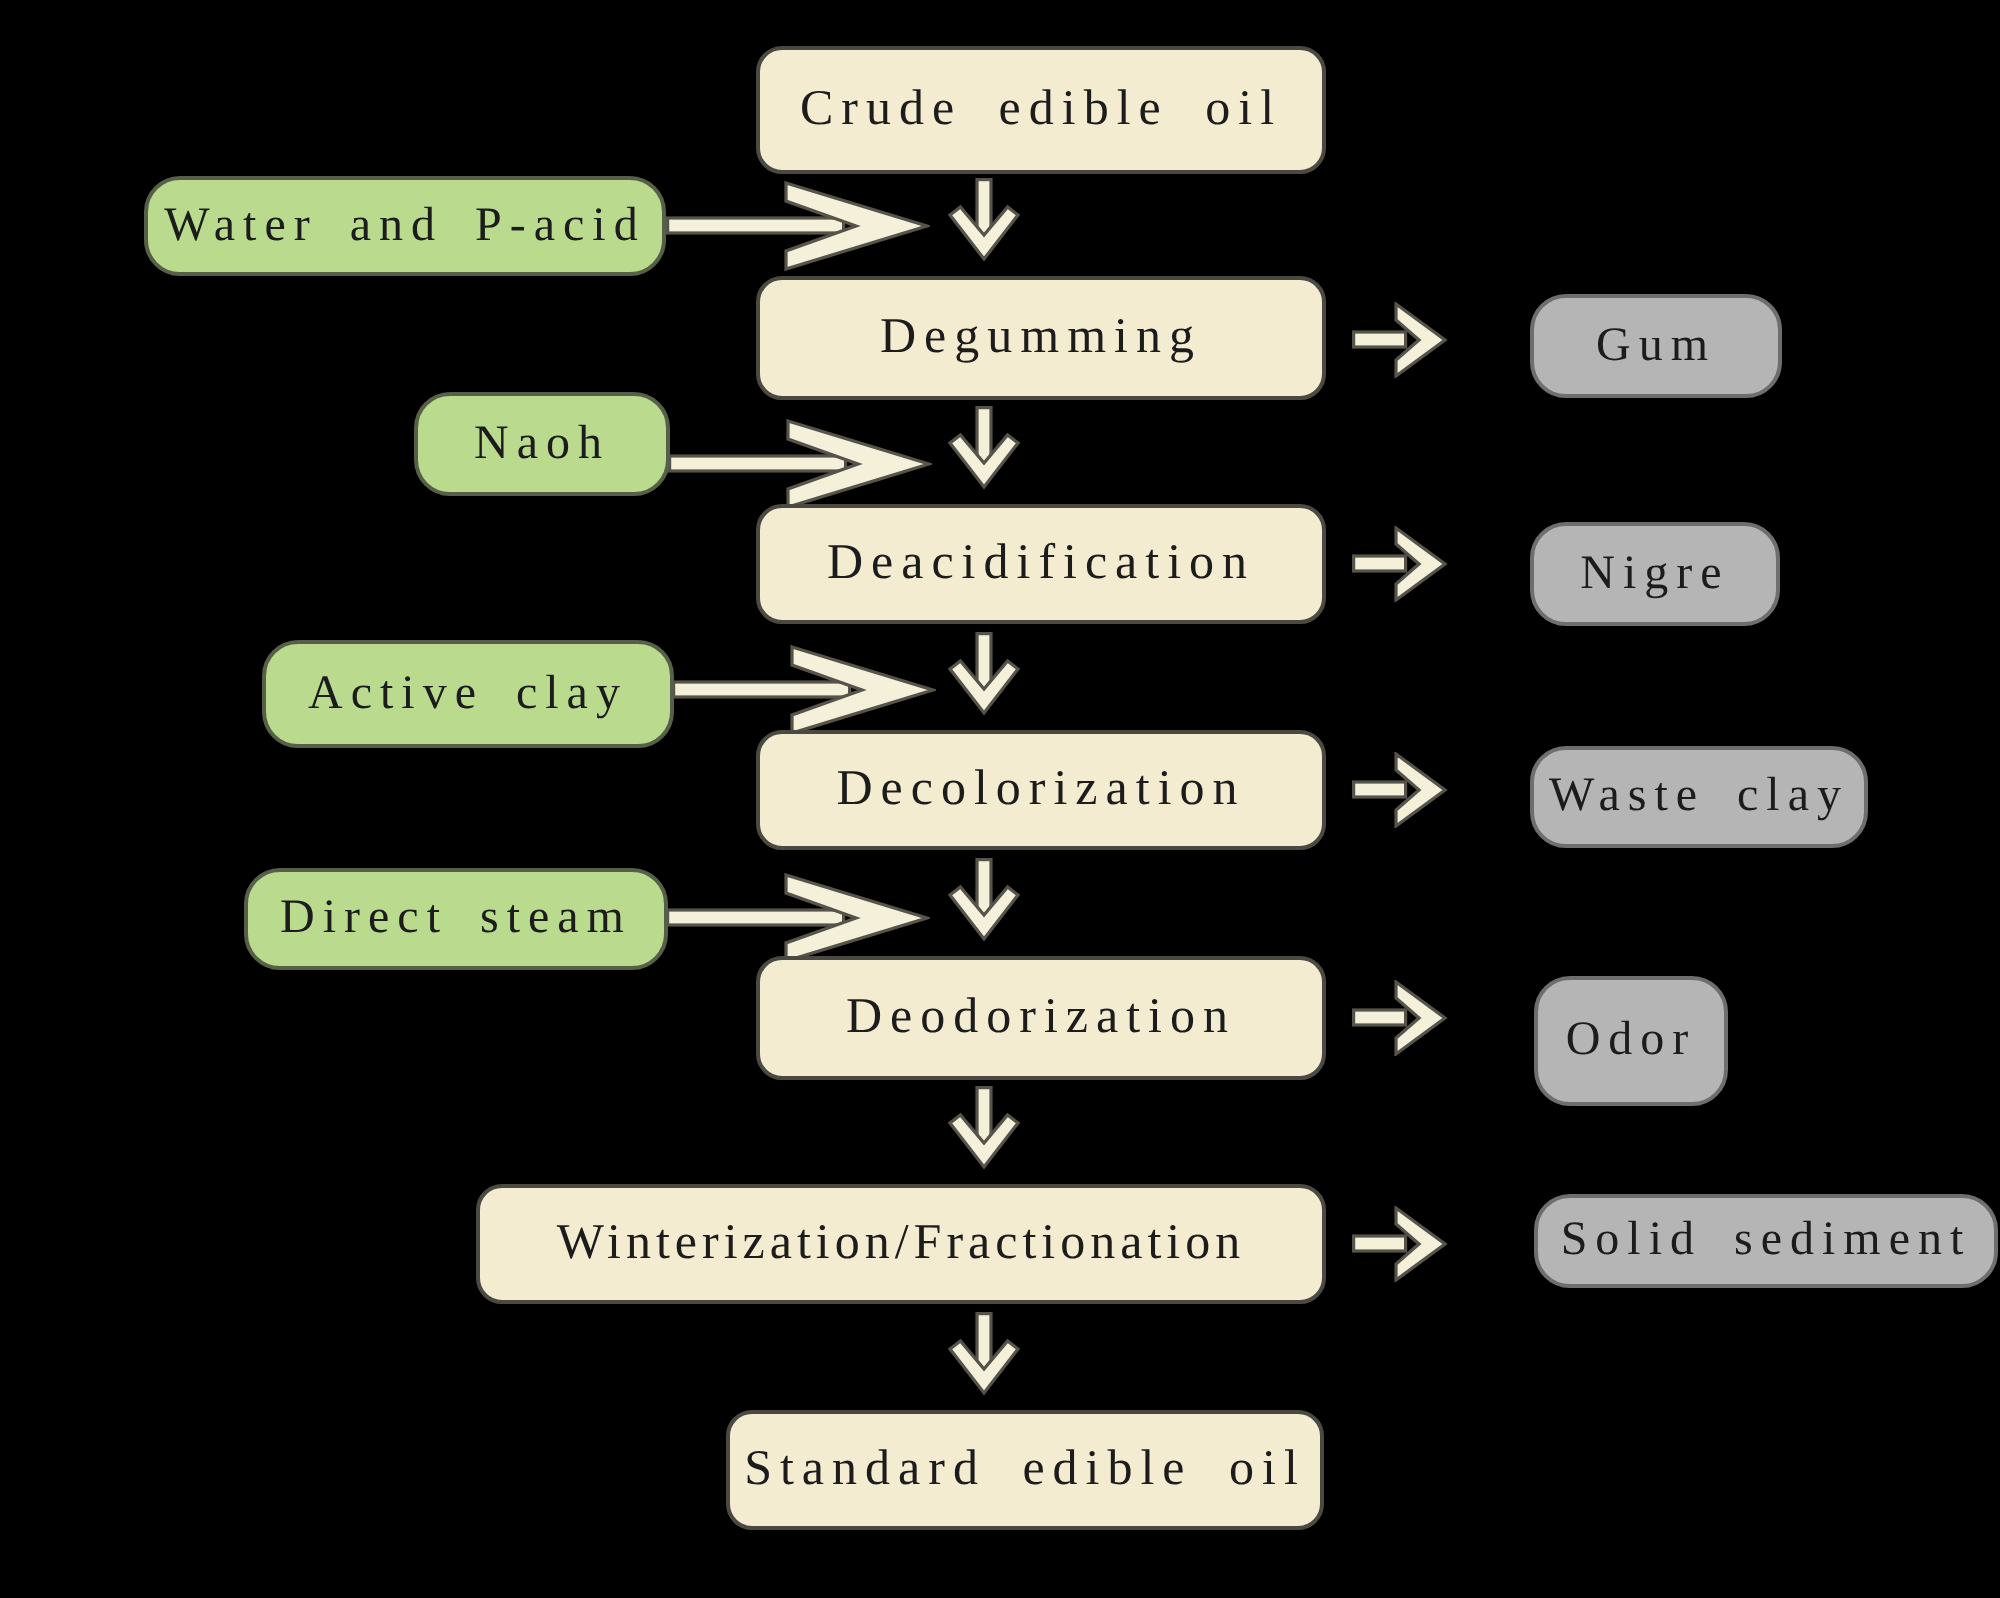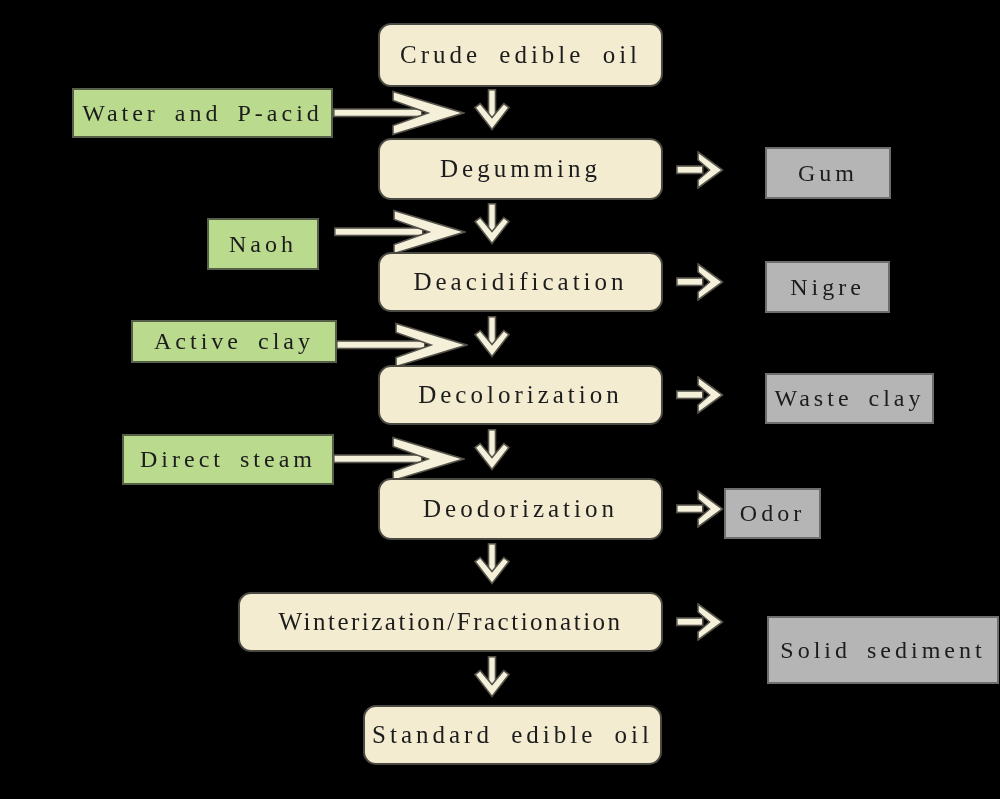--- a/index.html
+++ b/index.html
@@ -11,20 +11,21 @@
     font-family:"Liberation Serif","DejaVu Serif",serif;
     padding-left:13px;
   }
   .box{
     position:absolute;
     display:flex;align-items:center;justify-content:center;
     box-sizing:border-box;
     color:#1c1c1c;
     text-align:center;
     white-space:nowrap;
+    border-radius:18px;
   }
   .process{
     background:#f3ecd1;
     border:2px solid #4a4a42;
     border-radius:13px;
     font-size:25px;
     letter-spacing:4px;
     word-spacing:8px;
   }
   .process.long{
@@ -98,49 +99,49 @@
   </div>
 
   <div class="box process long z1" style="left:238px;top:592px;width:425px;height:60px">
     <span>Winterization/Fractionation</span>
   </div>
 
   <div class="box input z1" style="left:72px;top:88px;width:261px;height:50px">
     <span>Water and P-acid</span>
   </div>
 
-  <div class="box input z1" style="left:207px;top:218px;width:112px;height:52px">
+  <div class="box input z1" style="left:207px;top:196px;width:128px;height:52px">
     <span>Naoh</span>
   </div>
 
-  <div class="box input z1" style="left:131px;top:320px;width:206px;height:43px">
+  <div class="box input z1" style="left:131px;top:320px;width:206px;height:54px">
     <span>Active clay</span>
   </div>
 
   <div class="box input z1" style="left:122px;top:434px;width:212px;height:51px">
     <span>Direct steam</span>
   </div>
 
   <div class="box output z1" style="left:733px;top:147px;width:126px;height:52px">
     <span>Gum</span>
   </div>
 
   <div class="box output z1" style="left:733px;top:261px;width:125px;height:52px">
     <span>Nigre</span>
   </div>
 
   <div class="box output z1" style="left:733px;top:373px;width:169px;height:51px">
     <span>Waste clay</span>
   </div>
 
-  <div class="box output z1" style="left:692px;top:488px;width:97px;height:51px">
+  <div class="box output z1" style="left:735px;top:488px;width:97px;height:65px">
     <span>Odor</span>
   </div>
 
-  <div class="box output z1" style="left:735px;top:616px;width:232px;height:68px">
+  <div class="box output z1" style="left:735px;top:597px;width:232px;height:47px">
     <span>Solid sediment</span>
   </div>
 
   <div class="arrow" style="left:474px;top:89px">
     <svg width="36" height="48" viewBox="0 0 36 48">
         <rect x="14.5" y="0.8" width="7" height="30"></rect>
         <polygon points="1,18.5 18,40.5 35,18.5 29.8,14.5 18,28.5 6.2,14.5"></polygon>
       </svg>
   </div>
   <div class="arrow" style="left:474px;top:203px">

